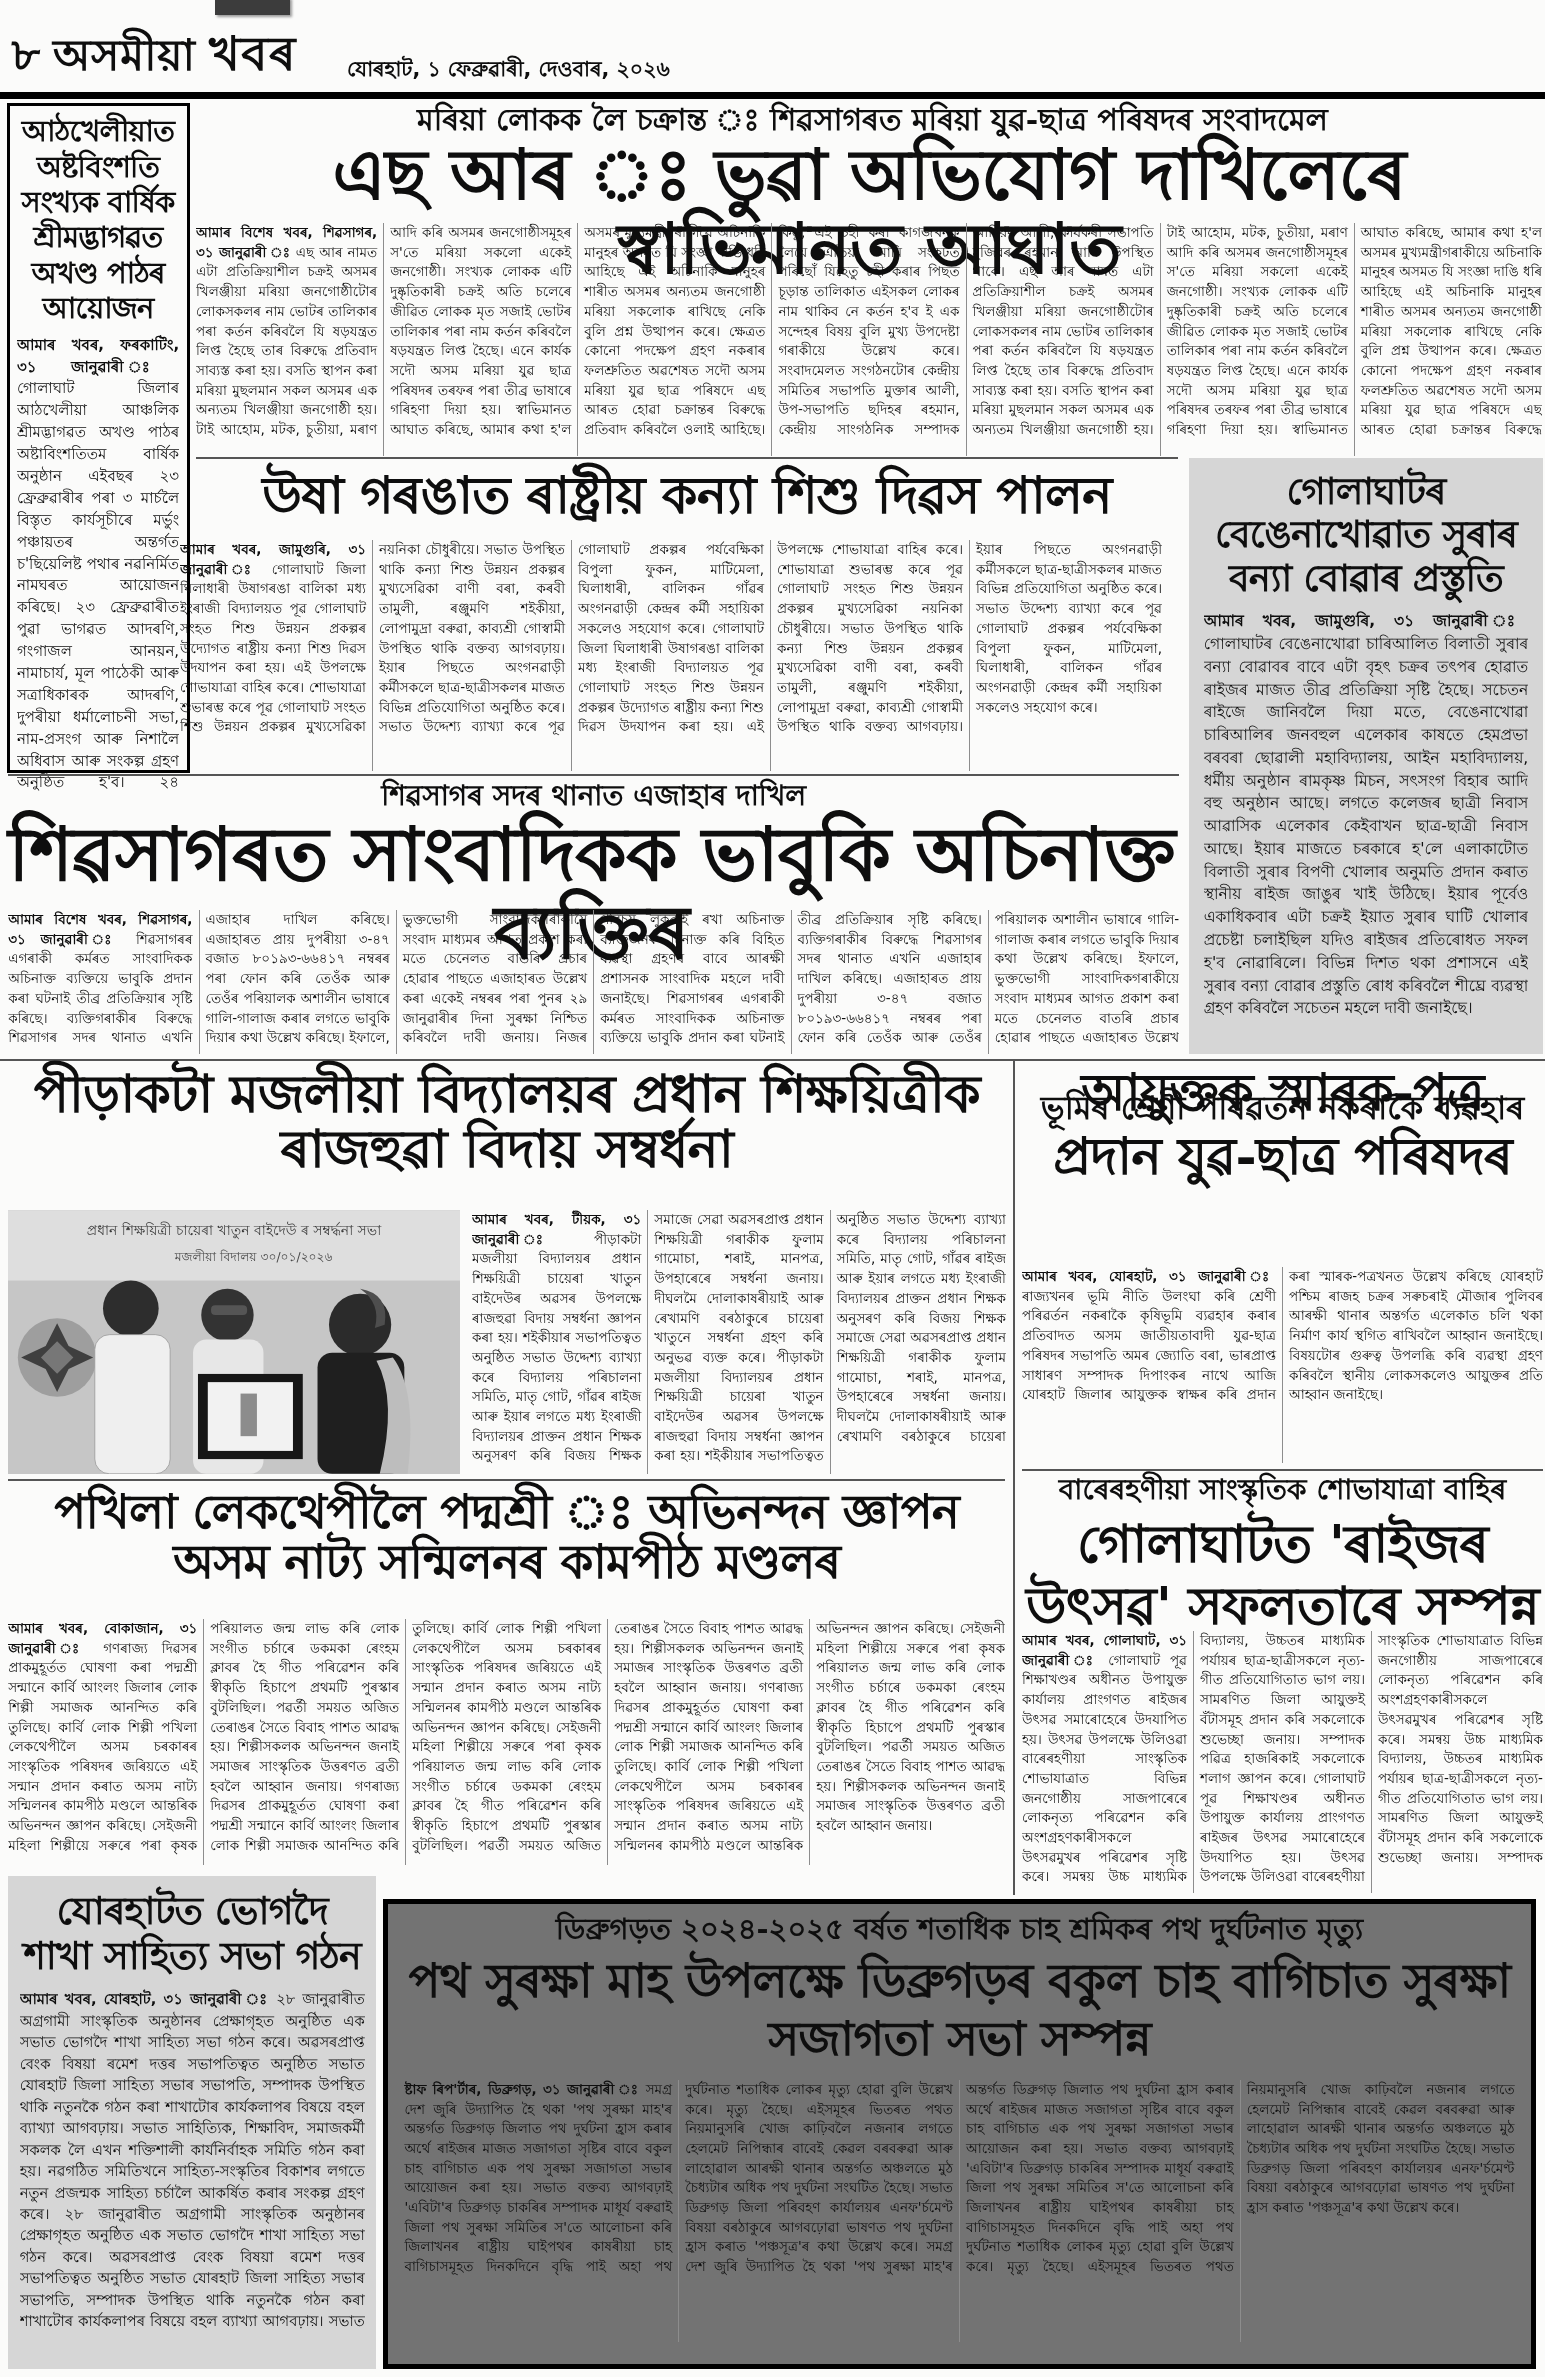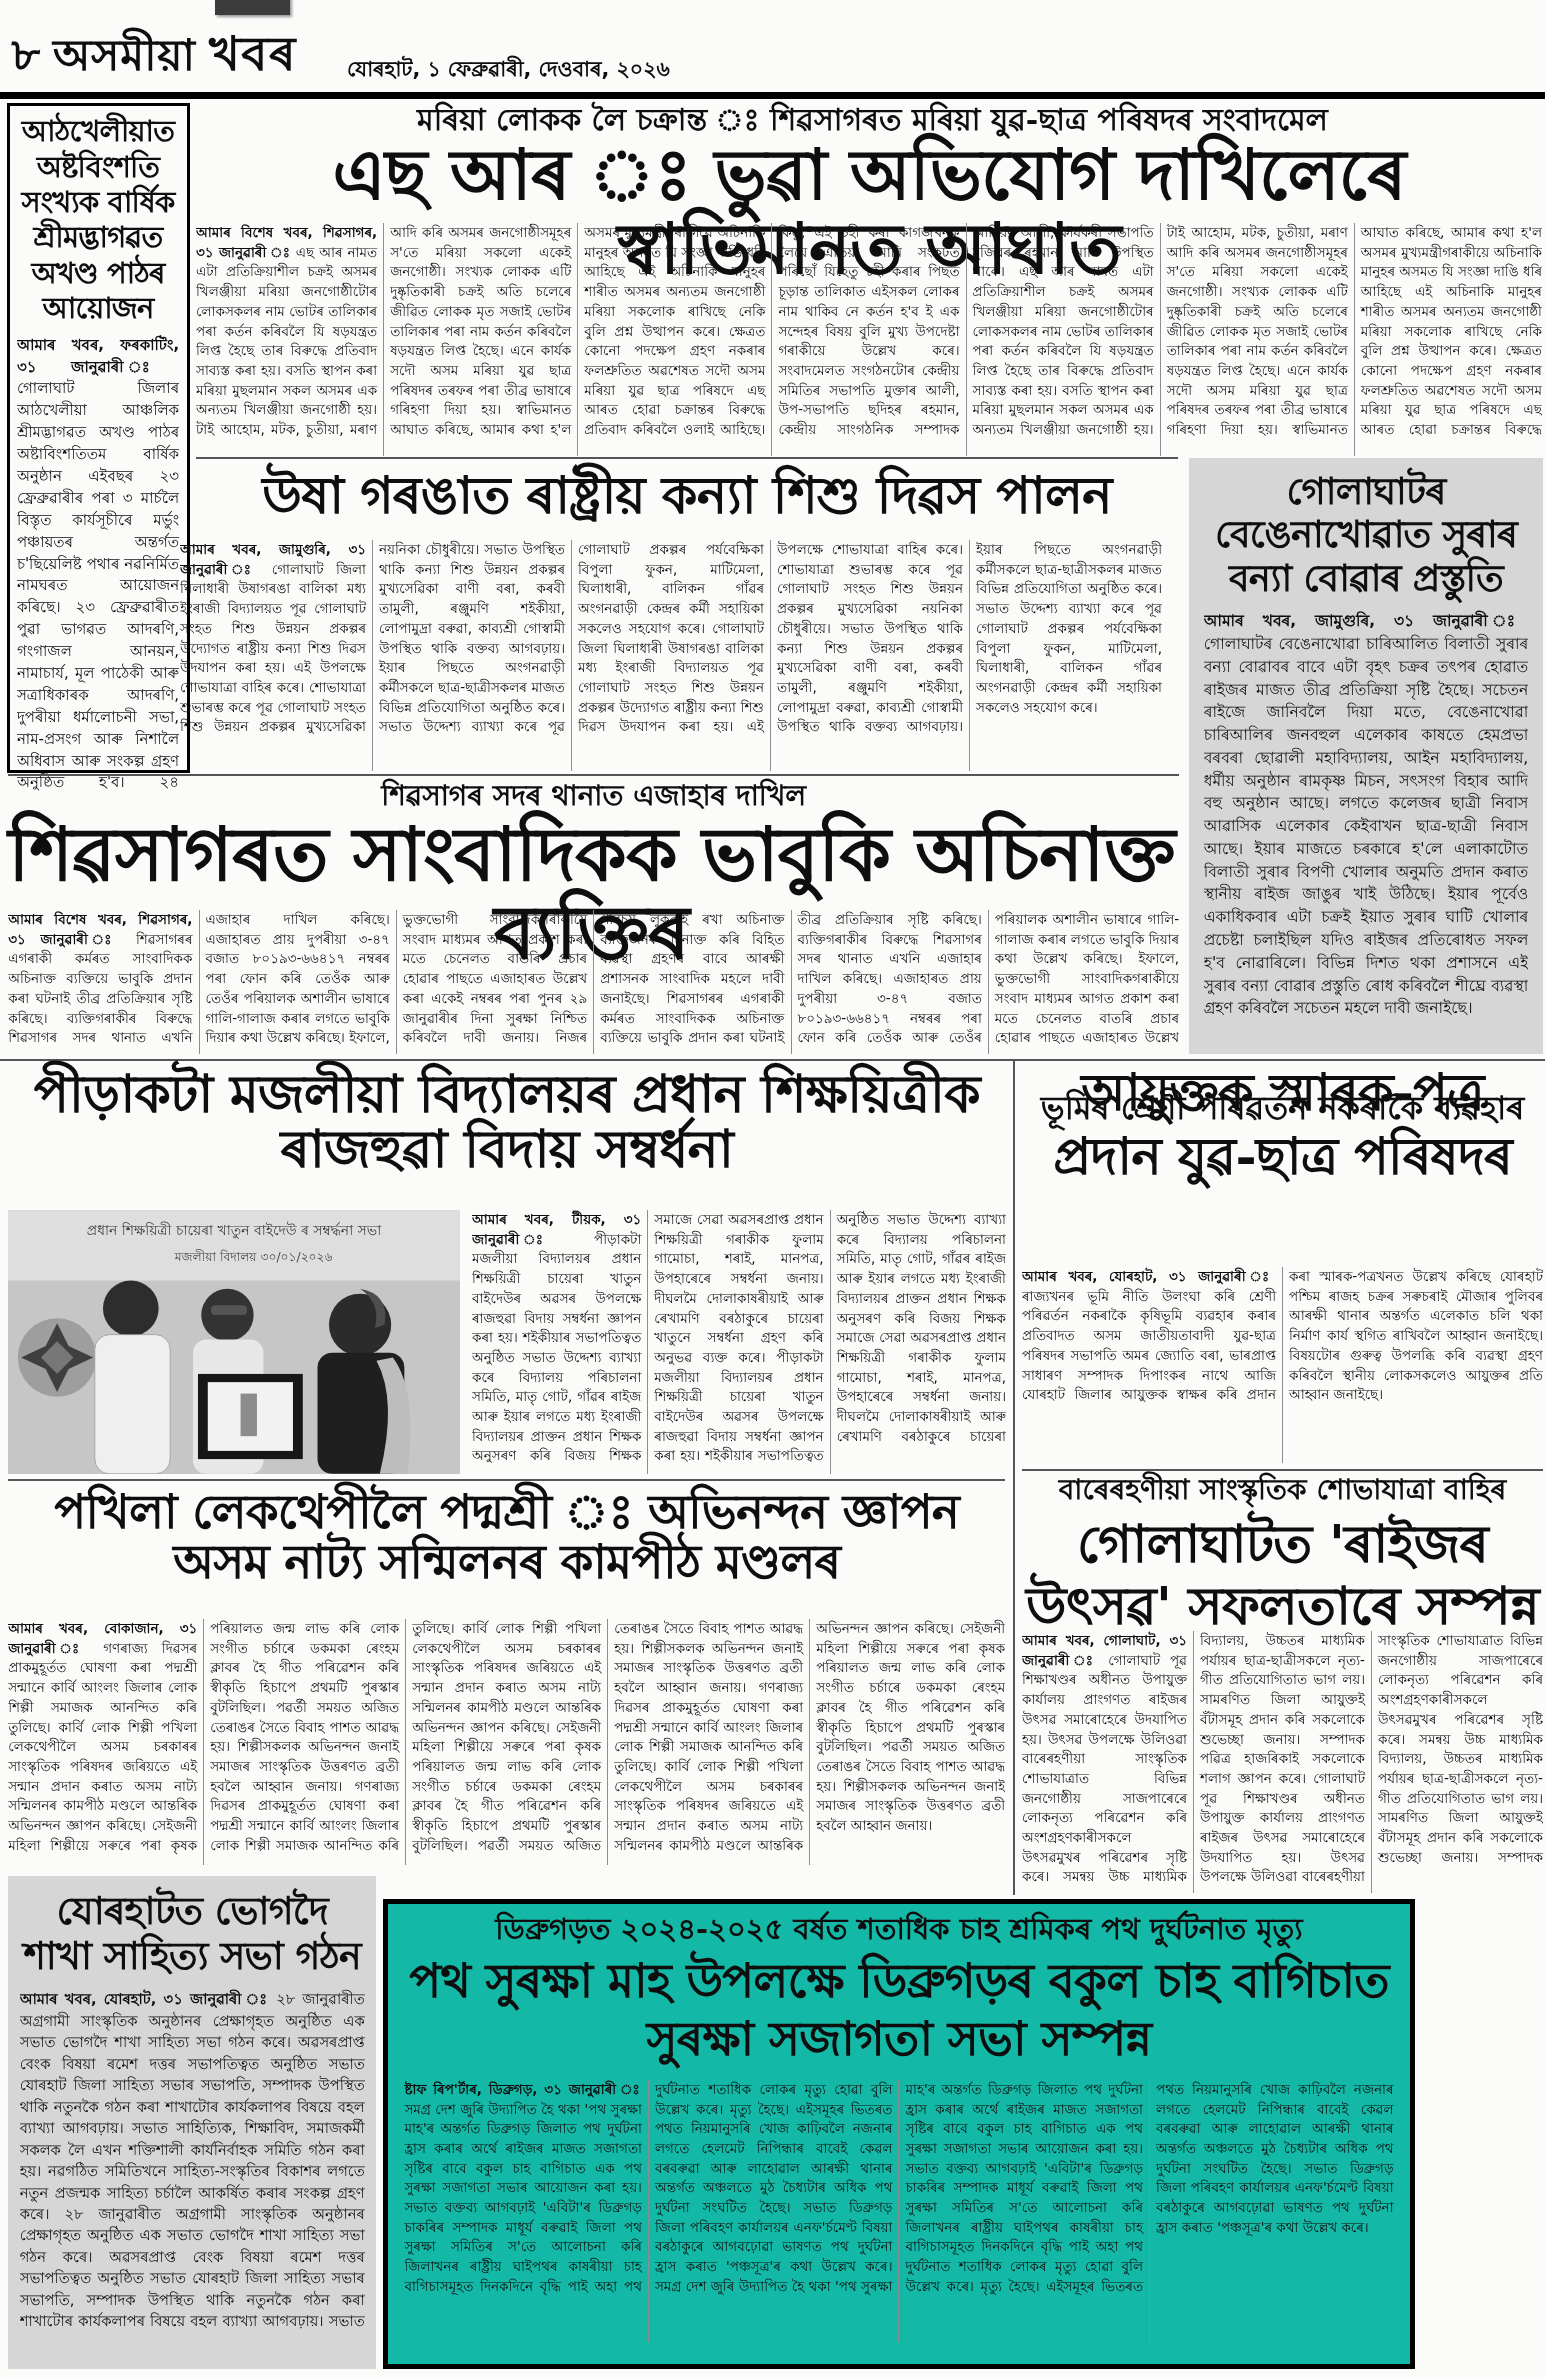--- a/index.html
+++ b/index.html
@@ -156,21 +156,21 @@
   </div>
 
   <div class="abs graybox" style="left:8.2px; top:1876px; width:368px; height:493px; padding:11.5px 11.5px;">
     <div class="headline" style="font-size:38px; line-height:1.2;">যোৰহাটত ভোগদৈ শাখা সাহিত্য সভা গঠন</div>
     <div class="body-text" style="margin-top:9.8px; font-size:14.7px; height:344px;">
       <span class="dl">আমাৰ খবৰ, যোৰহাট, ৩১ জানুৱাৰী ঃ</span>
       <span>২৮ জানুৱাৰীত অগ্ৰগামী সাংস্কৃতিক অনুষ্ঠানৰ প্ৰেক্ষাগৃহত অনুষ্ঠিত এক সভাত ভোগদৈ শাখা সাহিত্য সভা গঠন কৰে। অৱসৰপ্ৰাপ্ত বেংক বিষয়া ৰমেশ দত্তৰ সভাপতিত্বত অনুষ্ঠিত সভাত যোৰহাট জিলা সাহিত্য সভাৰ সভাপতি, সম্পাদক উপস্থিত থাকি নতুনকৈ গঠন কৰা শাখাটোৰ কাৰ্যকলাপৰ বিষয়ে বহল ব্যাখ্যা আগবঢ়ায়। সভাত সাহিত্যিক, শিক্ষাবিদ, সমাজকৰ্মী সকলক লৈ এখন শক্তিশালী কাৰ্যনিৰ্বাহক সমিতি গঠন কৰা হয়। নৱগঠিত সমিতিখনে সাহিত্য-সংস্কৃতিৰ বিকাশৰ লগতে নতুন প্ৰজন্মক সাহিত্য চৰ্চালৈ আকৰ্ষিত কৰাৰ সংকল্প গ্ৰহণ কৰে। ২৮ জানুৱাৰীত অগ্ৰগামী সাংস্কৃতিক অনুষ্ঠানৰ প্ৰেক্ষাগৃহত অনুষ্ঠিত এক সভাত ভোগদৈ শাখা সাহিত্য সভা গঠন কৰে। অৱসৰপ্ৰাপ্ত বেংক বিষয়া ৰমেশ দত্তৰ সভাপতিত্বত অনুষ্ঠিত সভাত যোৰহাট জিলা সাহিত্য সভাৰ সভাপতি, সম্পাদক উপস্থিত থাকি নতুনকৈ গঠন কৰা শাখাটোৰ কাৰ্যকলাপৰ বিষয়ে বহল ব্যাখ্যা আগবঢ়ায়। সভাত সাহিত্যিক, শিক্ষাবিদ, সমাজকৰ্মী সকলক লৈ এখন শক্তিশালী কাৰ্যনিৰ্বাহক সমিতি গঠন কৰা হয়। নৱগঠিত সমিতিখনে সাহিত্য-সংস্কৃতিৰ বিকাশৰ লগতে নতুন প্ৰজন্মক সাহিত্য চৰ্চালৈ আকৰ্ষিত কৰাৰ সংকল্প গ্ৰহণ কৰে।</span>
     </div>
   </div>
 
-  <div class="abs" style="left:383px; top:1899px; width:1032px; height:470px; border:5.7px solid #000; background:#14b8a6; padding:9.8px 16.4px;">
+  <div class="abs" style="left:383px; top:1899px; width:1153px; height:470px; border:5.7px solid #000; background:#737373; padding:9.8px 16.4px;">
     <div class="kicker" style="font-size:29px;">ডিব্ৰুগড়ত ২০২৪-২০২৫ বৰ্ষত শতাধিক চাহ শ্ৰমিকৰ পথ দুৰ্ঘটনাত মৃত্যু</div>
     <div class="headline" style="font-size:47px; margin-top:6.5px; line-height:1.22;">পথ সুৰক্ষা মাহ উপলক্ষে ডিব্ৰুগড়ৰ বকুল চাহ বাগিচাত সুৰক্ষা সজাগতা সভা সম্পন্ন</div>
     <div class="body-text" style="margin-top:13px; font-size:13.5px; height:262px; column-count:4;">
       <span class="dl">ষ্টাফ ৰিপ'ৰ্টাৰ, ডিব্ৰুগড়, ৩১ জানুৱাৰী ঃ</span>
       <span>সমগ্ৰ দেশ জুৰি উদ্যাপিত হৈ থকা 'পথ সুৰক্ষা মাহ'ৰ অন্তৰ্গত ডিব্ৰুগড় জিলাত পথ দুৰ্ঘটনা হ্ৰাস কৰাৰ অৰ্থে ৰাইজৰ মাজত সজাগতা সৃষ্টিৰ বাবে বকুল চাহ বাগিচাত এক পথ সুৰক্ষা সজাগতা সভাৰ আয়োজন কৰা হয়। সভাত বক্তব্য আগবঢ়াই 'এবিটা'ৰ ডিব্ৰুগড় চাকৰিৰ সম্পাদক মাধূৰ্য বৰুৱাই জিলা পথ সুৰক্ষা সমিতিৰ স'তে আলোচনা কৰি জিলাখনৰ ৰাষ্ট্ৰীয় ঘাইপথৰ কাষৰীয়া চাহ বাগিচাসমূহত দিনকদিনে বৃদ্ধি পাই অহা পথ দুৰ্ঘটনাত শতাধিক লোকৰ মৃত্যু হোৱা বুলি উল্লেখ কৰে। মৃত্যু হৈছে। এইসমূহৰ ভিতৰত পথত নিয়মানুসৰি খোজ কাঢ়িবলৈ নজনাৰ লগতে হেলমেট নিপিন্ধাৰ বাবেই কেৱল বৰবৰুৱা আৰু লাহোৱাল আৰক্ষী থানাৰ অন্তৰ্গত অঞ্চলতে মুঠ চৈধ্যটাৰ অধিক পথ দুৰ্ঘটনা সংঘটিত হৈছে। সভাত ডিব্ৰুগড় জিলা পৰিবহণ কাৰ্যালয়ৰ এনফ'ৰ্চমেণ্ট বিষয়া বৰঠাকুৰে আগবঢ়োৱা ভাষণত পথ দুৰ্ঘটনা হ্ৰাস কৰাত 'পঞ্চসূত্ৰ'ৰ কথা উল্লেখ কৰে। সমগ্ৰ দেশ জুৰি উদ্যাপিত হৈ থকা 'পথ সুৰক্ষা মাহ'ৰ অন্তৰ্গত ডিব্ৰুগড় জিলাত পথ দুৰ্ঘটনা হ্ৰাস কৰাৰ অৰ্থে ৰাইজৰ মাজত সজাগতা সৃষ্টিৰ বাবে বকুল চাহ বাগিচাত এক পথ সুৰক্ষা সজাগতা সভাৰ আয়োজন কৰা হয়। সভাত বক্তব্য আগবঢ়াই 'এবিটা'ৰ ডিব্ৰুগড় চাকৰিৰ সম্পাদক মাধূৰ্য বৰুৱাই জিলা পথ সুৰক্ষা সমিতিৰ স'তে আলোচনা কৰি জিলাখনৰ ৰাষ্ট্ৰীয় ঘাইপথৰ কাষৰীয়া চাহ বাগিচাসমূহত দিনকদিনে বৃদ্ধি পাই অহা পথ দুৰ্ঘটনাত শতাধিক লোকৰ মৃত্যু হোৱা বুলি উল্লেখ কৰে। মৃত্যু হৈছে। এইসমূহৰ ভিতৰত পথত নিয়মানুসৰি খোজ কাঢ়িবলৈ নজনাৰ লগতে হেলমেট নিপিন্ধাৰ বাবেই কেৱল বৰবৰুৱা আৰু লাহোৱাল আৰক্ষী থানাৰ অন্তৰ্গত অঞ্চলতে মুঠ চৈধ্যটাৰ অধিক পথ দুৰ্ঘটনা সংঘটিত হৈছে। সভাত ডিব্ৰুগড় জিলা পৰিবহণ কাৰ্যালয়ৰ এনফ'ৰ্চমেণ্ট বিষয়া বৰঠাকুৰে আগবঢ়োৱা ভাষণত পথ দুৰ্ঘটনা হ্ৰাস কৰাত 'পঞ্চসূত্ৰ'ৰ কথা উল্লেখ কৰে।</span>
     </div>
   </div>
 
 </div>
 

